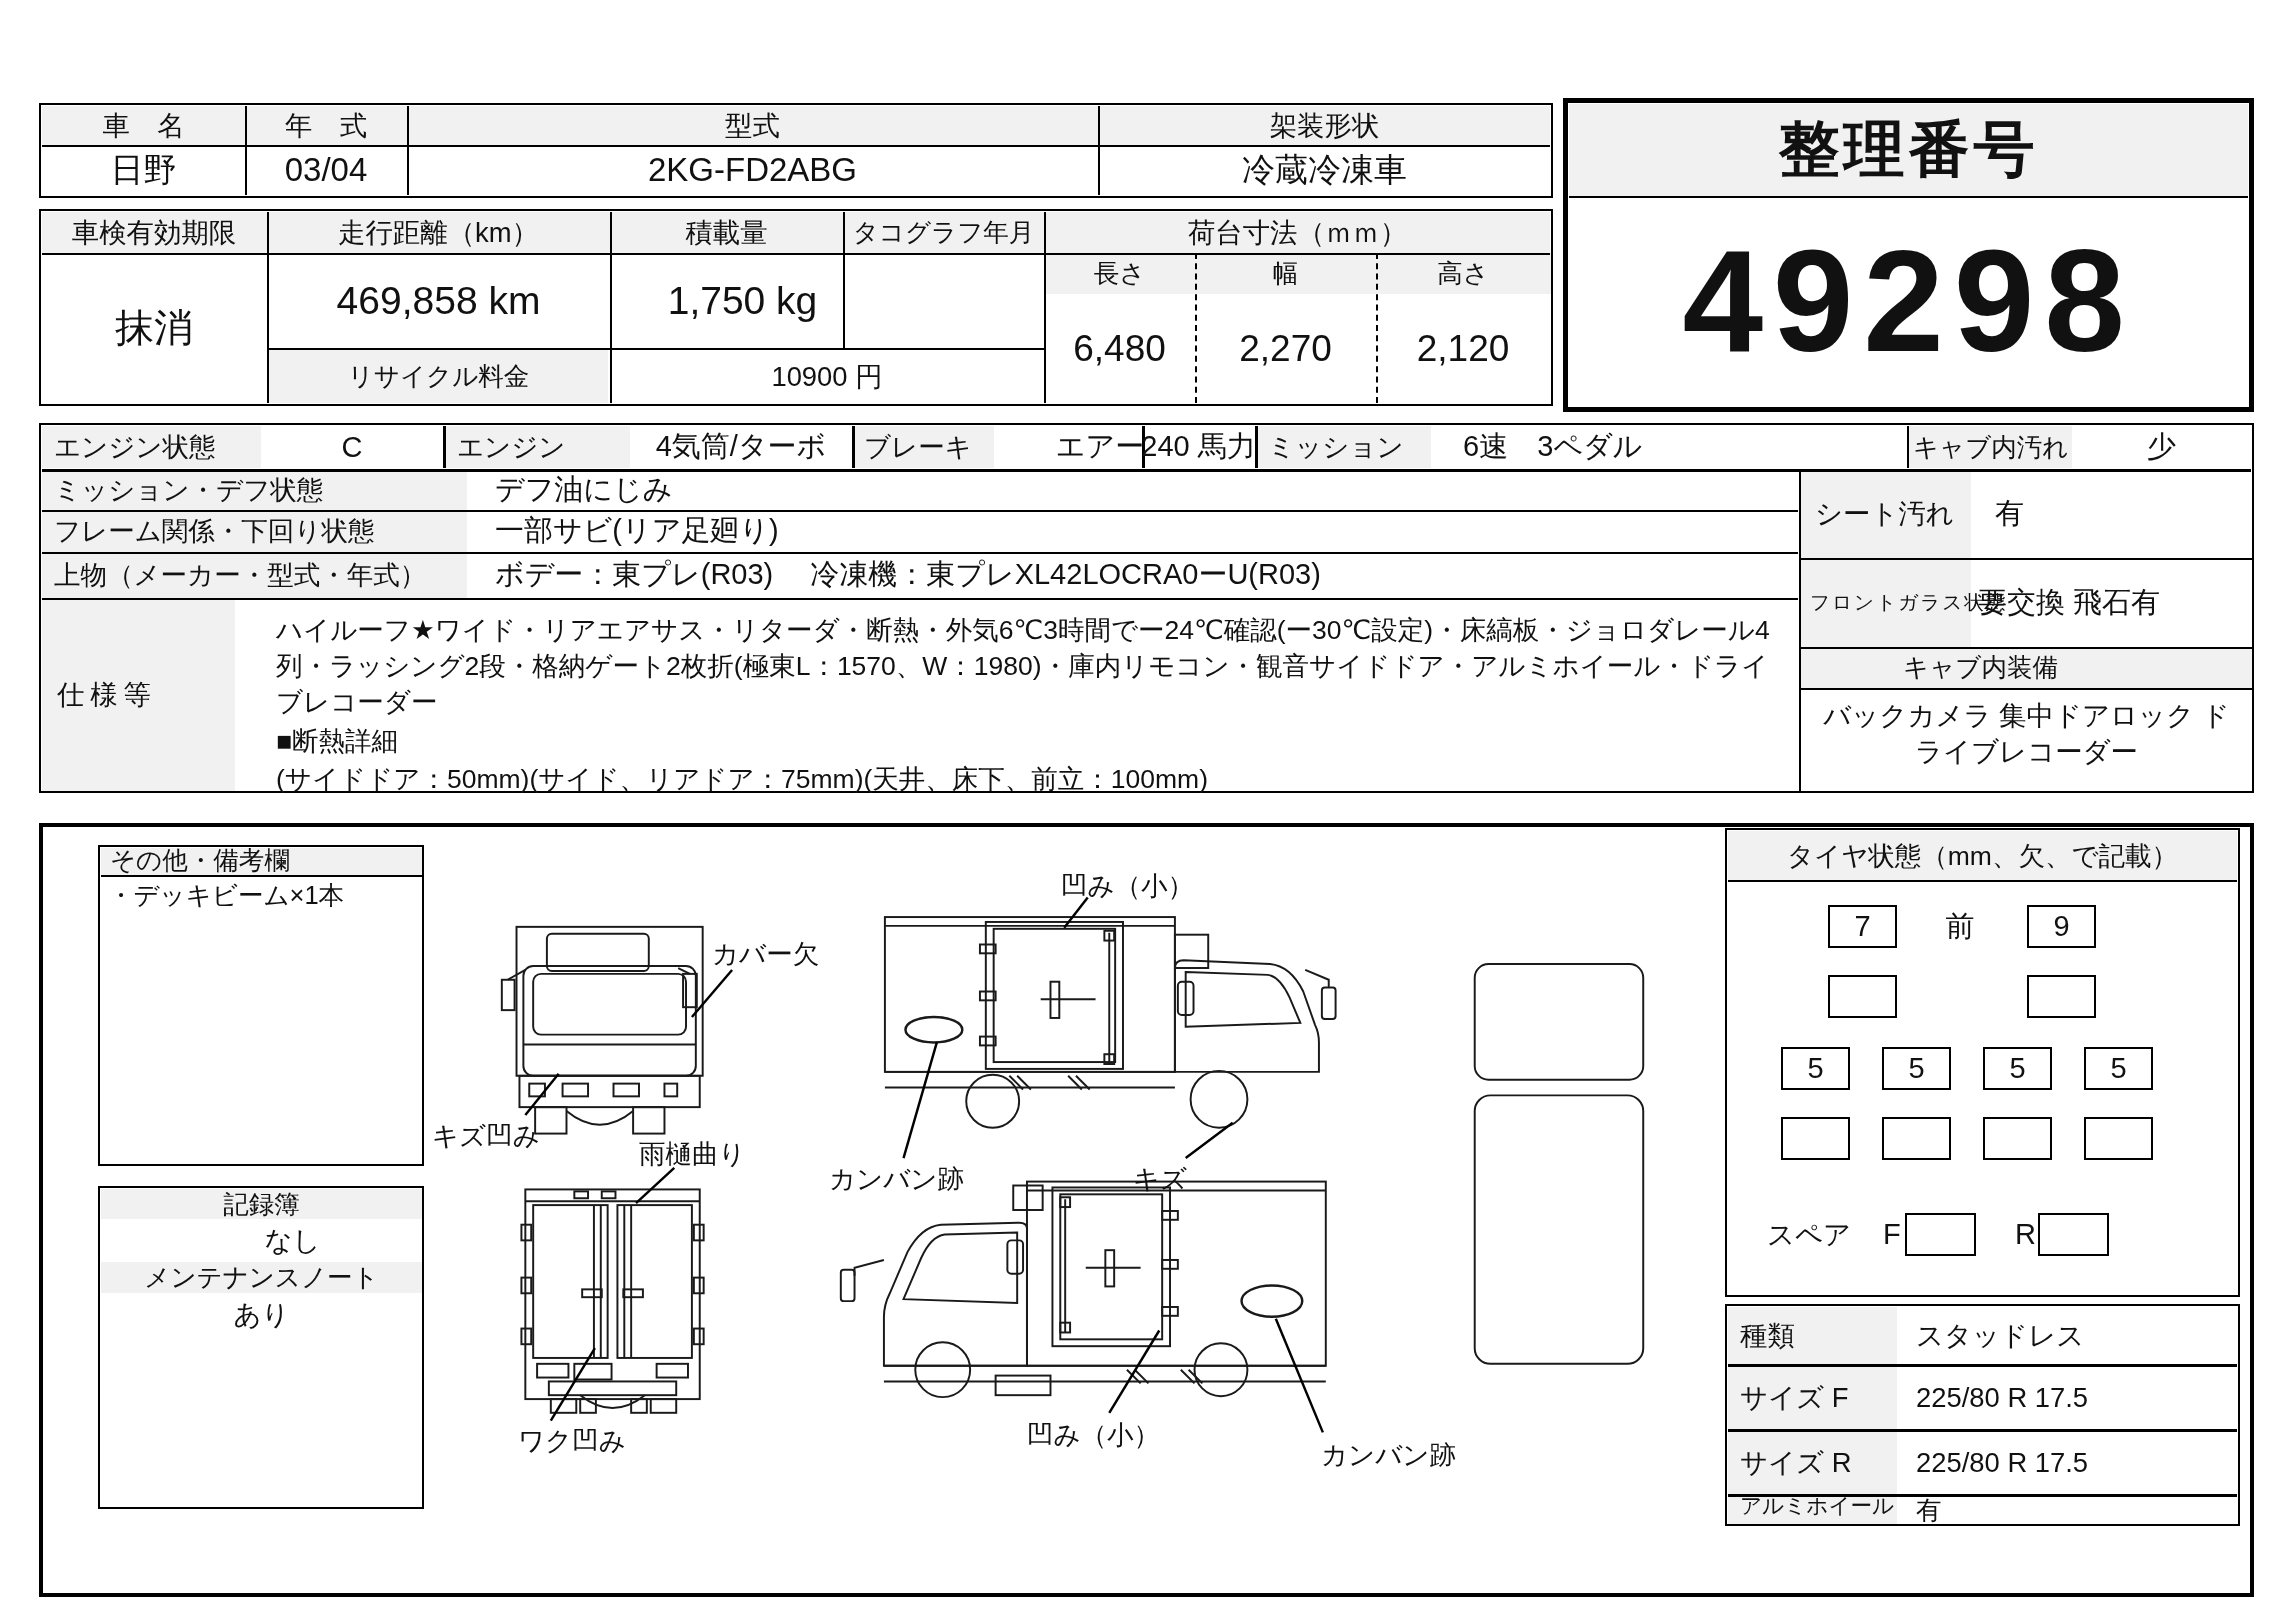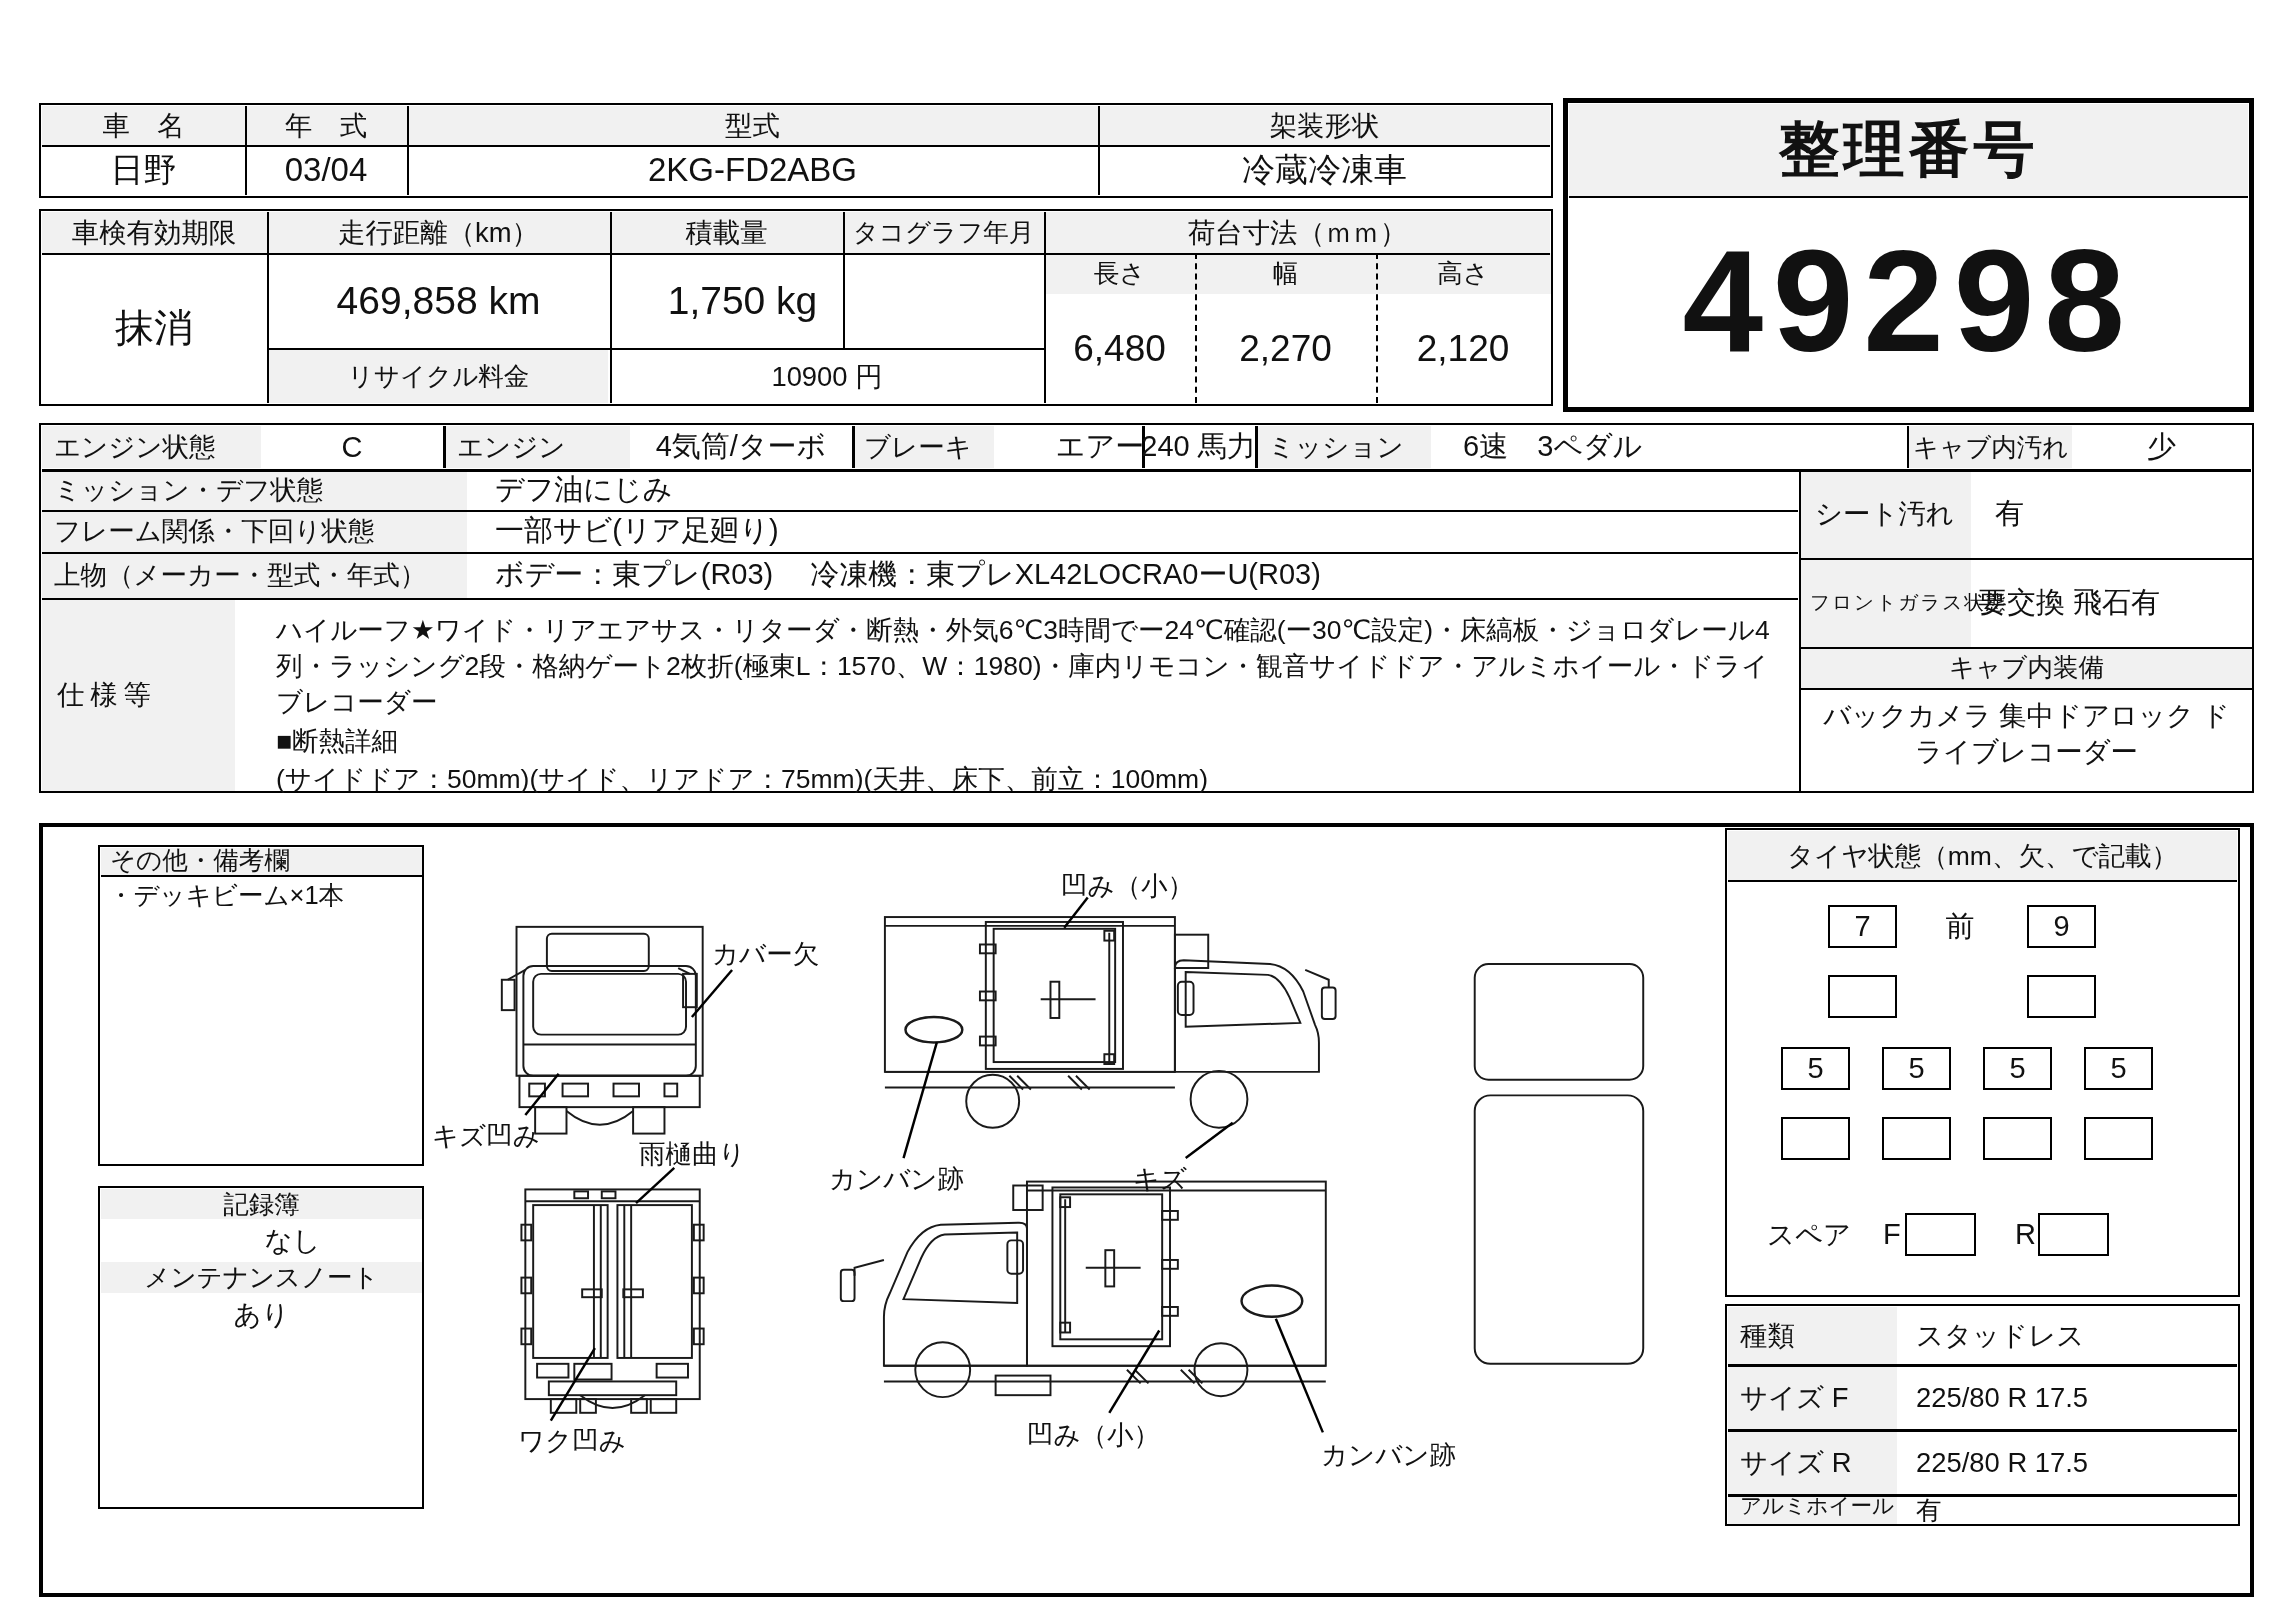--- a/index.html
+++ b/index.html
@@ -132,21 +132,21 @@
 
 <div class="abs txt f28" style="left:57px;top:674px;height:41px;letter-spacing:5.9px;">仕様等</div>
 <div class="abs f27 wrap" style="left:276px;top:612px;width:1509px;">ハイルーフ★ワイド・リアエアサス・リターダ・断熱・外気6℃3時間でー24℃確認(ー30℃設定)・床縞板・ジョロダレール4列・ラッシング2段・格納ゲート2枚折(極東L：1570、W：1980)・庫内リモコン・観音サイドドア・アルミホイール・ドライブレコーダー</div>
 <div class="abs f27" style="left:276px;top:723px;white-space:nowrap;">■断熱詳細</div>
 <div class="abs f27" style="left:276px;top:761px;white-space:nowrap;">(サイドドア：50mm)(サイド、リアドア：75mm)(天井、床下、前立：100mm)</div>
 
 <div class="abs txt f28" style="left:1815px;top:469px;height:89px;">シート汚れ</div>
 <div class="abs txt f30" style="left:1995px;top:469px;height:89px;">有</div>
 <div class="abs txt f20" style="left:1810px;top:558px;height:89px;letter-spacing:2px;">フロントガラス状態</div>
 <div class="abs txt f30" style="left:1978px;top:558px;height:89px;">要交換 飛石有</div>
-<div class="abs txt ctr f26" style="left:1801px;top:647px;width:451px;height:41px;">キャブ内装備</div>
+<div class="abs txt ctr f26" style="left:1755px;top:647px;width:451px;height:41px;">キャブ内装備</div>
 <div class="abs f28 wrap" style="left:1811px;top:698px;width:431px;text-align:center;">バックカメラ 集中ドアロック ドライブレコーダー</div>
 
 <div class="abs thick" style="left:39px;top:823px;width:2215px;height:774px;"></div>
 
 <div class="abs frame" style="left:98px;top:845px;width:326px;height:321px;"></div>
 <div class="abs gray" style="left:101px;top:848px;width:321px;height:27.4px;"></div>
 <div class="abs hl" style="left:101px;top:875px;width:321px;"></div>
 <div class="abs txt f26" style="left:110px;top:846px;height:29px;">その他・備考欄</div>
 <div class="abs txt f26" style="left:108px;top:880px;height:31px;">・デッキビーム×1本</div>
 

